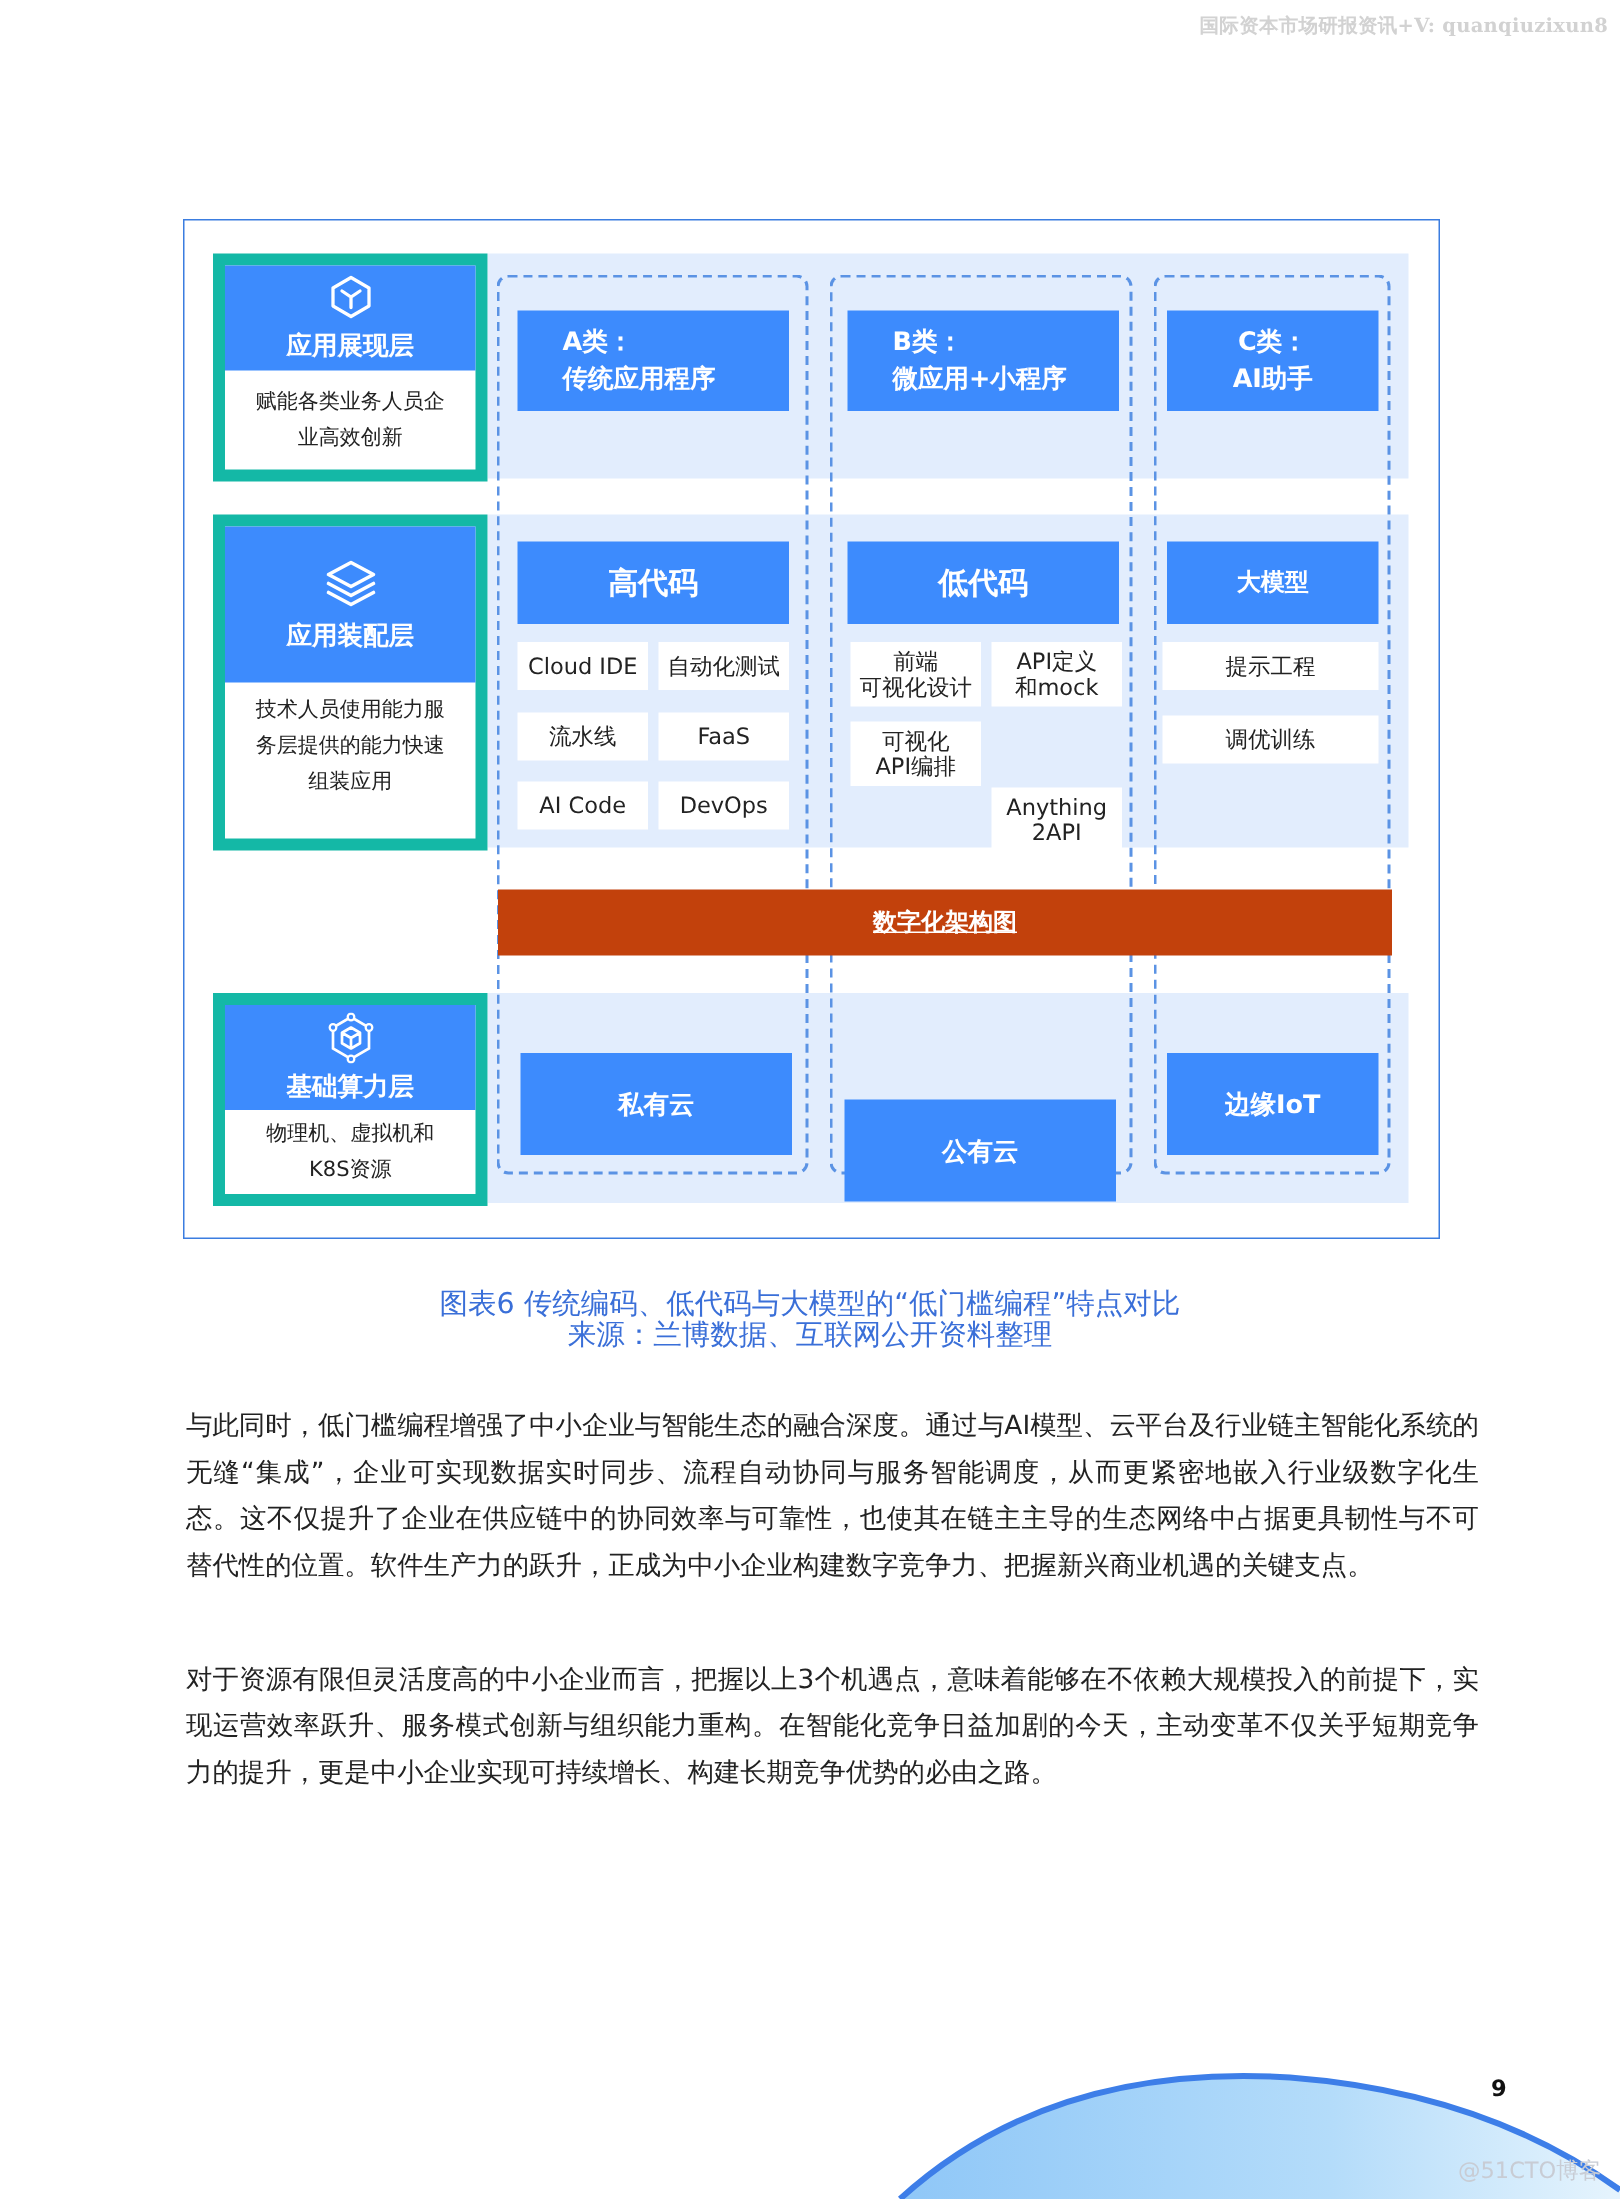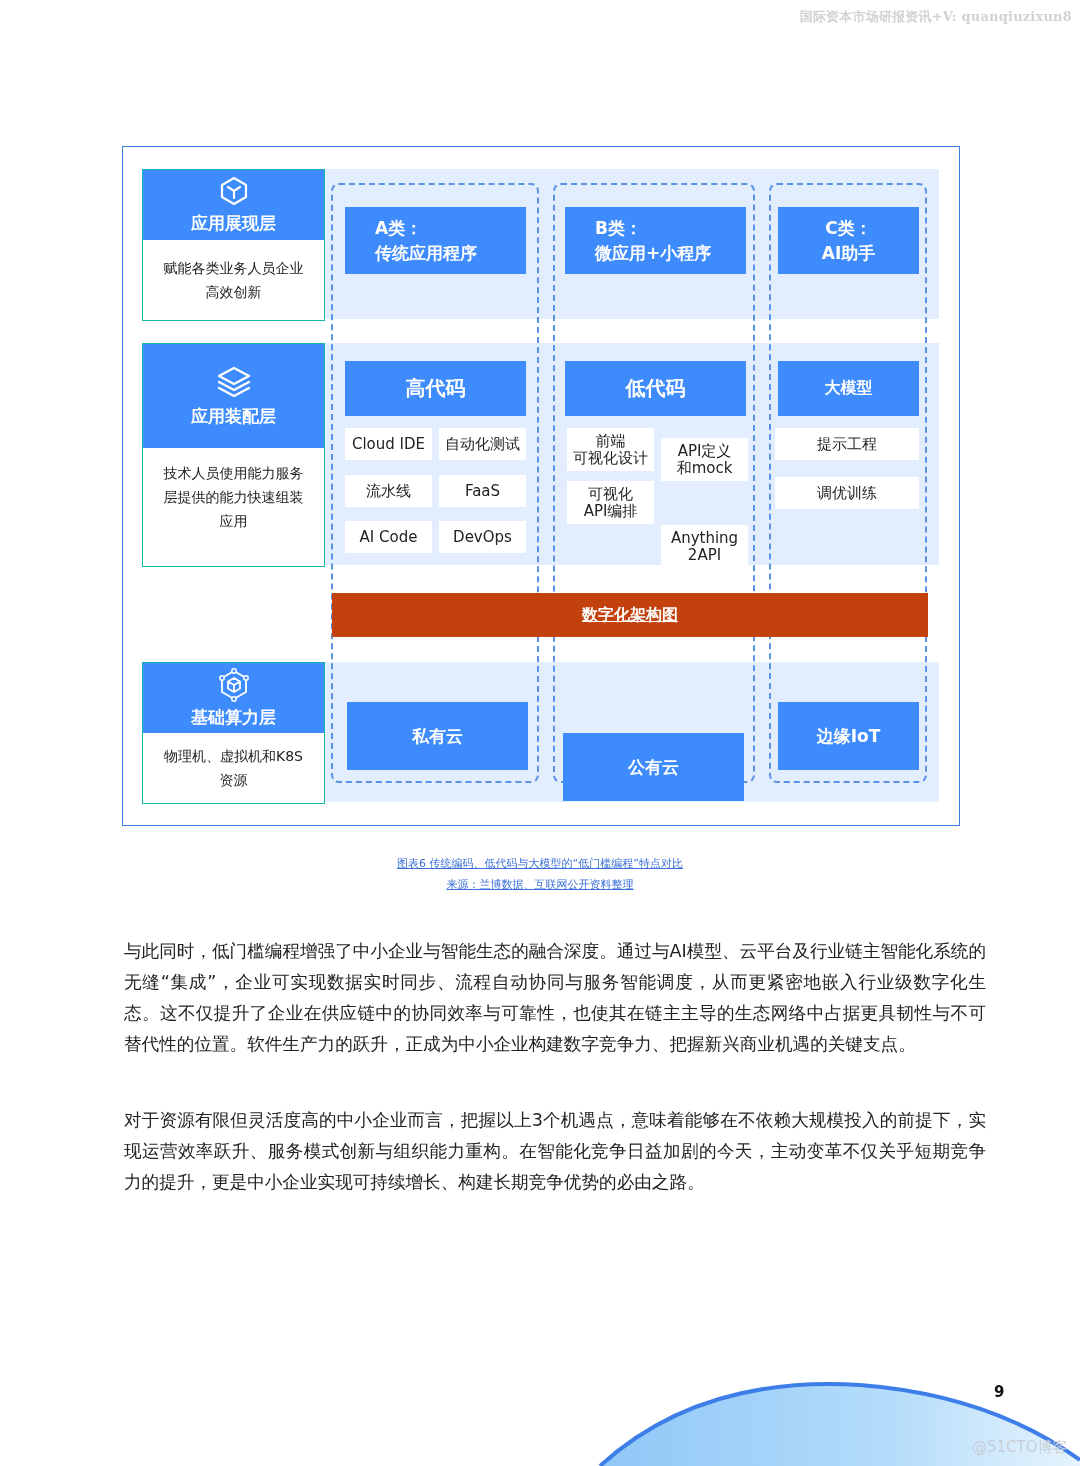--- a/index.html
+++ b/index.html
@@ -11,21 +11,21 @@
     font-family: "DejaVu Serif", "Liberation Serif", serif;
     font-size: 13px; font-weight: bold; color: #d2d2d2; letter-spacing: 0.2px;
   }
 
   
   .figure {
     position: absolute; left: 122px; top: 146px; width: 838px; height: 680px;
     border: 1.5px solid #3b7de0; background: #fff;
   }
   .band { position: absolute; background: #e2edfd; }
-  .layer-card { position: absolute; border: 1px solid #14b8a6; background: #fff; }
+  .layer-card { position: absolute; border: 8px solid #14b8a6; background: #fff; }
   .layer-head {
     position: absolute; left: 0; top: 0; right: 0; background: #3d8bfd;
     color: #fff; display: flex; flex-direction: column; align-items: center; justify-content: center;
   }
   .layer-head .lbl { font-size: 17px; font-weight: bold; margin-top: 6px; }
   .layer-desc {
     position: absolute; left: 0; right: 0; bottom: 0;
     display: flex; align-items: center; justify-content: center;
     text-align: center; font-size: 14px; line-height: 24px; color: #222; padding: 0 20px;
   }
@@ -40,21 +40,21 @@
   .white-chip {
     position: absolute; background: #fff; color: #222; font-size: 15px;
     display: flex; align-items: center; justify-content: center; text-align: center; line-height: 17px;
   }
   .arch-bar {
     position: absolute; left: 209px; top: 446px; width: 596px; height: 44px;
     background: #c2410c; color: #fff; font-weight: bold; font-size: 16px;
     display: flex; align-items: center; justify-content: center; text-decoration: underline;
   }
 
-  .caption { position: absolute; left: 0; width: 1080px; text-align: center; color: #3a6fd8; font-size: 11px; text-decoration: underline; }
+  .caption { position: absolute; left: 0; width: 1080px; text-align: center; color: #3a6fd8; font-size: 19px; }
 
   .para {
     position: absolute; left: 124px; width: 862px;
     font-size: 17.6px; line-height: 31px; color: #222; text-align: justify;
   }
 
   .page-no { position: absolute; left: 994px; top: 1383px; font-size: 15px; font-weight: bold; color: #111; }
   .watermark-bottom { position: absolute; left: 972px; top: 1438px; font-size: 15px; color: #c8ccd4; }
   .deco { position: absolute; left: 560px; top: 1370px; }
 </style>
@@ -130,21 +130,21 @@
 
   <div class="white-chip" style="left:222px; top:281px; width:87px; height:32px;">Cloud IDE</div>
   <div class="white-chip" style="left:316px; top:281px; width:87px; height:32px;">自动化测试</div>
   <div class="white-chip" style="left:222px; top:328px; width:87px; height:32px;">流水线</div>
   <div class="white-chip" style="left:316px; top:328px; width:87px; height:32px;">FaaS</div>
   <div class="white-chip" style="left:222px; top:374px; width:87px; height:32px;">AI Code</div>
   <div class="white-chip" style="left:316px; top:374px; width:87px; height:32px;">DevOps</div>
 
   <div class="white-chip" style="left:444px; top:281px; width:87px; height:43px; white-space:pre-line;">前端
 可视化设计</div>
-  <div class="white-chip" style="left:538px; top:291px; width:87px; height:43px; white-space:pre-line;">API定义
+  <div class="white-chip" style="left:538px; top:281px; width:87px; height:43px; white-space:pre-line;">API定义
 和mock</div>
   <div class="white-chip" style="left:444px; top:334px; width:87px; height:43px; white-space:pre-line;">可视化
 API编排</div>
   <div class="white-chip" style="left:538px; top:334px; width:87px; height:43px; white-space:pre-line;margin-top:44px;">Anything
 2API</div>
 
   <div class="white-chip" style="left:652px; top:281px; width:144px; height:32px;">提示工程</div>
   <div class="white-chip" style="left:652px; top:330px; width:144px; height:32px;">调优训练</div>
 
   <div class="arch-bar">数字化架构图</div>

